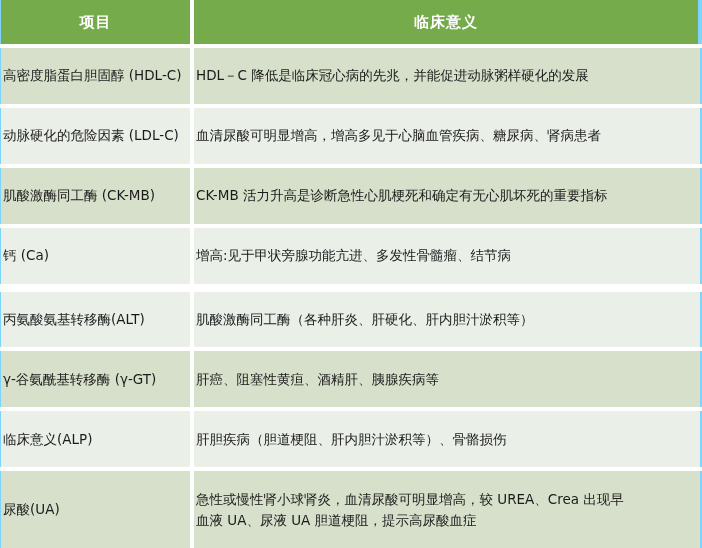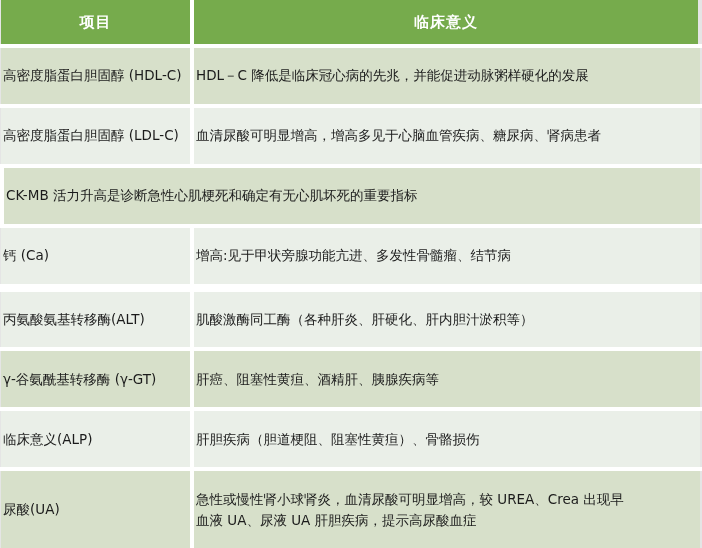--- a/index.html
+++ b/index.html
@@ -12,21 +12,21 @@
     height: 548px;
     font-family: "DejaVu Sans", "Liberation Sans", sans-serif;
     overflow: hidden;
   }
   #table-root {
     width: 702px;
     height: 548px;
     box-sizing: border-box;
     display: flex;
     flex-direction: column;
-    background: #e5e5e5;
+    background: #7dd3fc;
   }
   .head-row {
     display: flex;
     height: 44px;
     flex: 0 0 44px;
     box-sizing: border-box;
   }
   .head-cell {
     background: #76AB4C;
     color: #ffffff;
@@ -108,30 +108,33 @@
       </div>
     <div class="gap-v"></div>
     <div class="cell col-mean">
         <span class="txt">HDL－C 降低是临床冠心病的先兆，并能促进动脉粥样硬化的发展</span>
       </div>
   </div>
   <div class="row-gap"></div>
 
   <div class="data-row shade-b">
     <div class="cell col-item">
-        <span class="txt">高密度脂蛋白胆固醇 (LDL-C)</span>
+        <span class="txt">动脉硬化的危险因素 (LDL-C)</span>
       </div>
     <div class="gap-v"></div>
     <div class="cell col-mean">
         <span class="txt">血清尿酸可明显增高，增高多见于心脑血管疾病、糖尿病、肾病患者</span>
       </div>
   </div>
   <div class="row-gap"></div>
 
   <div class="data-row shade-a">
+    <div class="cell col-item">
+        <span class="txt">肌酸激酶同工酶 (CK-MB)</span>
+      </div>
     <div class="gap-v"></div>
     <div class="cell col-mean">
         <span class="txt">CK-MB 活力升高是诊断急性心肌梗死和确定有无心肌坏死的重要指标</span>
       </div>
   </div>
   <div class="row-gap"></div>
 
   <div class="data-row shade-b">
     <div class="cell col-item">
         <span class="txt">钙 (Ca)</span>
@@ -166,29 +169,29 @@
       </div>
   </div>
   <div class="row-gap"></div>
 
   <div class="data-row shade-b">
     <div class="cell col-item">
         <span class="txt">临床意义(ALP)</span>
       </div>
     <div class="gap-v"></div>
     <div class="cell col-mean">
-        <span class="txt">肝胆疾病（胆道梗阻、阻塞性黄疸）、骨骼损伤</span>
+        <span class="txt">肝胆疾病（胆道梗阻、肝内胆汁淤积等）、骨骼损伤</span>
       </div>
   </div>
   <div class="row-gap"></div>
 
   <div class="data-row shade-a">
     <div class="cell col-item">
         <span class="txt">尿酸(UA)</span>
       </div>
     <div class="gap-v"></div>
     <div class="cell col-mean">
         <span class="txt">急性或慢性肾小球肾炎，血清尿酸可明显增高，较 UREA、Crea 出现早
-血液 UA、尿液 UA 肝胆疾病，提示高尿酸血症</span>
+血液 UA、尿液 UA 胆道梗阻，提示高尿酸血症</span>
       </div>
   </div>
 
 </div>
 
 </body></html>

